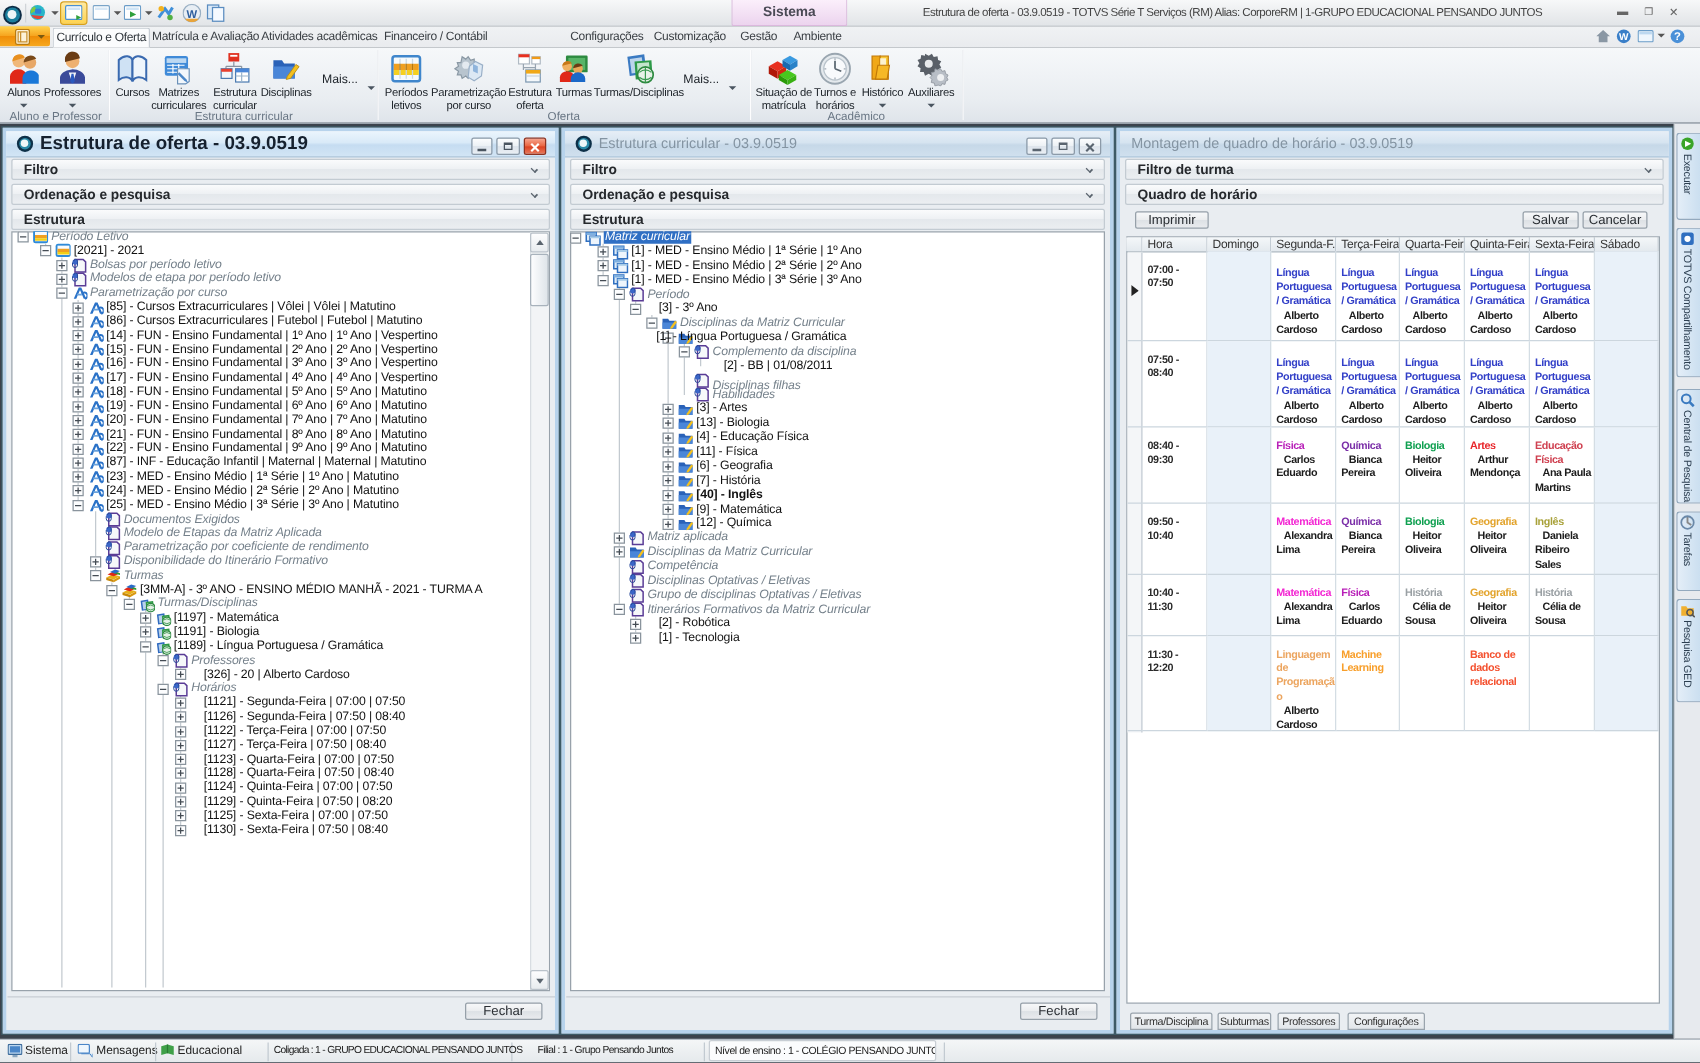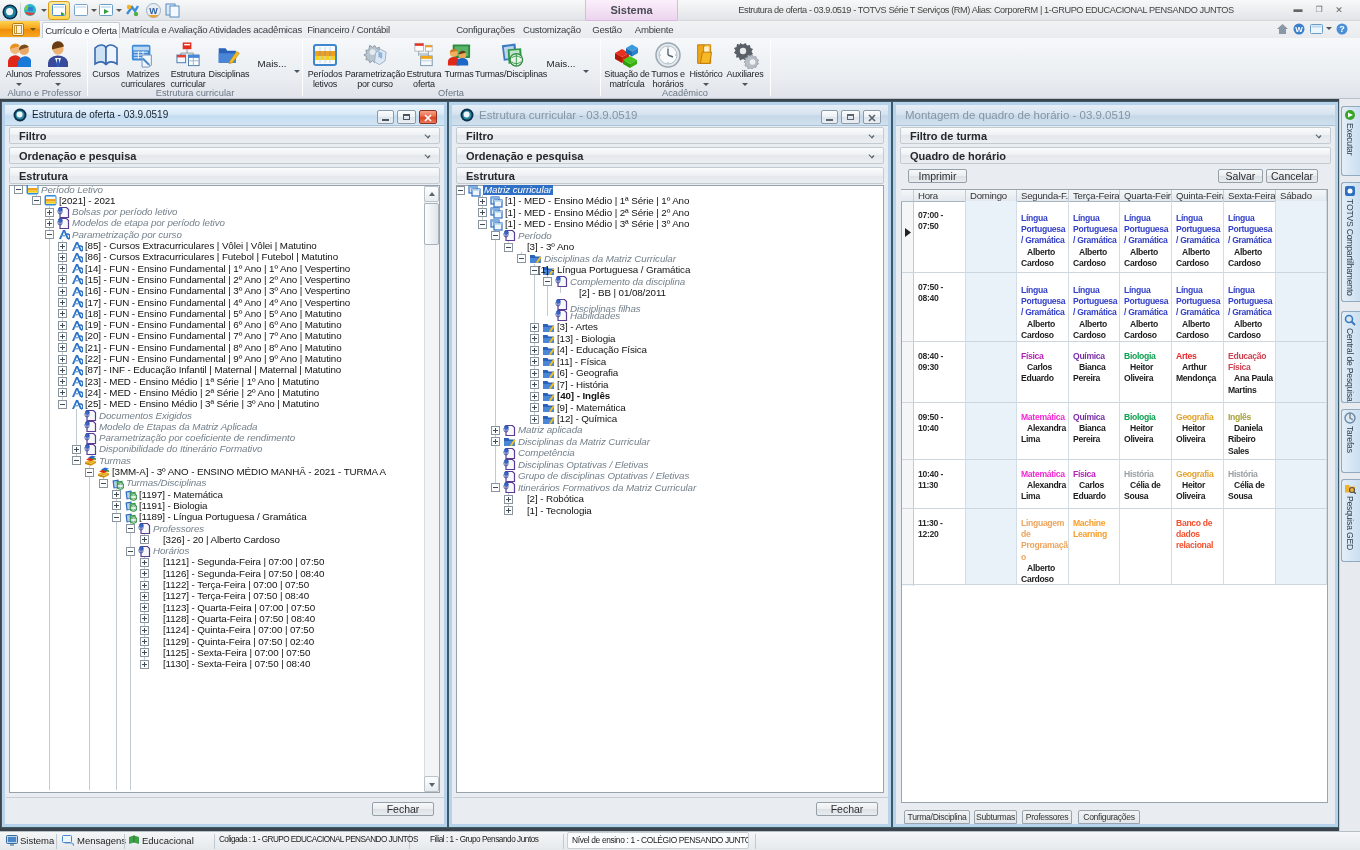--- a/index.html
+++ b/index.html
@@ -278,21 +278,21 @@
 <div class="ab" style="left:541px;top:58px;width:40px;font-size:9.8px;color:#20262c;text-align:center;">Mais...</div>
 <div class="ab" style="left:294px;top:62px;"><span class="darr"></span></div>
 <div class="ab" style="left:583px;top:62px;"><span class="darr"></span></div>
 <div class="ab win" style="left:2px;top:102px;width:445px;height:725px;"></div>
 <div class="ab wtitle" style="left:5px;top:105px;width:439px;height:21px;"></div>
 <svg class="ab" style="left:13px;top:108px;" width="14" height="14" viewBox="0 0 14 14">
     <circle cx="7" cy="7" r="6.5" fill="#0d3048"></circle>
     <circle cx="7" cy="7" r="4.6" fill="#2a8aa8"></circle>
     <circle cx="6.6" cy="6.6" r="3" fill="#eef6f8"></circle>
   </svg>
-<div class="ab" style="left:32px;top:105px;width:325px;height:21px;font-size:10px;line-height:20px;color:#15202e;font-weight:normal;white-space:nowrap;overflow:hidden;">Estrutura de oferta - 03.9.0519</div>
+<div class="ab" style="left:32px;top:105px;width:325px;height:21px;font-size:15px;line-height:20px;color:#15202e;font-weight:bold;white-space:nowrap;overflow:hidden;">Estrutura de oferta - 03.9.0519</div>
 <div class="ab wbtn" style="left:377px;top:110px;width:17px;height:14px;">
     <div style="margin:8px auto 0;width:7px;height:2px;background:#4a5560;"></div>
   </div>
 <div class="ab wbtn" style="left:397px;top:110px;width:19px;height:14px;">
     <div style="margin:3px auto 0;width:7px;height:6px;border:1px solid #4a5560;border-top-width:2px;"></div>
   </div>
 <div class="ab wbtn red" style="left:419px;top:110px;width:18px;height:14px;">
     <svg width="8" height="8" style="display:block;margin:3px auto 0">
       <path d="M1 1 L7 7 M7 1 L1 7" stroke="#fff" stroke-width="1.7"></path>
     </svg>
@@ -577,21 +577,21 @@
         <div class="trow" style="left:163px;top:579.0px;">[1122] - Terça-Feira | 07:00 | 07:50</div>
         <div class="pm p" style="left:140px;top:591.8px;"></div>
         <div class="trow" style="left:163px;top:590.3px;">[1127] - Terça-Feira | 07:50 | 08:40</div>
         <div class="pm p" style="left:140px;top:603.1px;"></div>
         <div class="trow" style="left:163px;top:601.6px;">[1123] - Quarta-Feira | 07:00 | 07:50</div>
         <div class="pm p" style="left:140px;top:614.4px;"></div>
         <div class="trow" style="left:163px;top:612.9px;">[1128] - Quarta-Feira | 07:50 | 08:40</div>
         <div class="pm p" style="left:140px;top:625.7px;"></div>
         <div class="trow" style="left:163px;top:624.2px;">[1124] - Quinta-Feira | 07:00 | 07:50</div>
         <div class="pm p" style="left:140px;top:637.0px;"></div>
-        <div class="trow" style="left:163px;top:635.5px;">[1129] - Quinta-Feira | 07:50 | 02:40</div>
+        <div class="trow" style="left:163px;top:635.5px;">[1129] - Quinta-Feira | 07:50 | 08:20</div>
         <div class="pm p" style="left:140px;top:648.3px;"></div>
         <div class="trow" style="left:163px;top:646.8px;">[1125] - Sexta-Feira | 07:00 | 07:50</div>
         <div class="pm p" style="left:140px;top:659.6px;"></div>
         <div class="trow" style="left:163px;top:658.1px;">[1130] - Sexta-Feira | 07:50 | 08:40</div>
       </div>
     </div>
   </div>
 <div class="ab win" style="left:449px;top:102px;width:442px;height:725px;"></div>
 <div class="ab wtitle inact" style="left:452px;top:105px;width:436px;height:21px;"></div>
 <svg class="ab" style="left:460px;top:108px;" width="14" height="14" viewBox="0 0 14 14">
@@ -677,21 +677,21 @@
           <path d="M1 6 h11 v5 h-11 z" fill="#4a86d8"></path>
           <path d="M7.5 9.5 l3.5-5 1.6 1.1 -3.5 5 -2 0.6 z" fill="#f4c01e"></path>
         </svg>
         <div class="trow" style="left:544px;top:252.7px;"><i>Disciplinas da Matriz Curricular</i></div>
         <div class="pm" style="left:530px;top:265.6px;"></div>
         <svg class="ab" style="left:542px;top:263.65px;" width="13" height="13" viewBox="0 0 13 13">
           <path d="M1 3 h4.5 l1 1.5 h5.5 v6.5 h-11 z" fill="#2a62b8"></path>
           <path d="M1 6 h11 v5 h-11 z" fill="#4a86d8"></path>
           <path d="M7.5 9.5 l3.5-5 1.6 1.1 -3.5 5 -2 0.6 z" fill="#f4c01e"></path>
         </svg>
-        <div class="trow" style="left:538px;top:264.1px;">[1] -  Língua Portuguesa / Gramática</div>
+        <div class="trow" style="left:525px;top:264.1px;">[1] -  Língua Portuguesa / Gramática</div>
         <div class="pm" style="left:543px;top:277.1px;"></div>
         <svg class="ab" style="left:555px;top:275.1px;" width="13" height="13" viewBox="0 0 13 13">
           <path d="M3 1.5 h6.5 l2 2 v8 h-8.5 z" fill="#f6f8fa" stroke="#5a3c96" stroke-width="1.2"></path>
           <circle cx="3.2" cy="3.5" r="2.2" fill="#3a66c8"></circle>
           <path d="M2 3 a1.5 1.5 0 0 1 3 0 v3 a2 2 0 0 1-4 0 v-2" fill="none" stroke="#2a4a9a" stroke-width="0.8"></path>
         </svg>
         <div class="trow" style="left:570px;top:275.6px;"><i>Complemento da disciplina</i></div>
         <div class="trow" style="left:579px;top:287.1px;">[2] - BB | 01/08/2011</div>
         <svg class="ab" style="left:555px;top:298.0px;" width="13" height="13" viewBox="0 0 13 13">
           <path d="M3 1.5 h6.5 l2 2 v8 h-8.5 z" fill="#f6f8fa" stroke="#5a3c96" stroke-width="1.2"></path>

